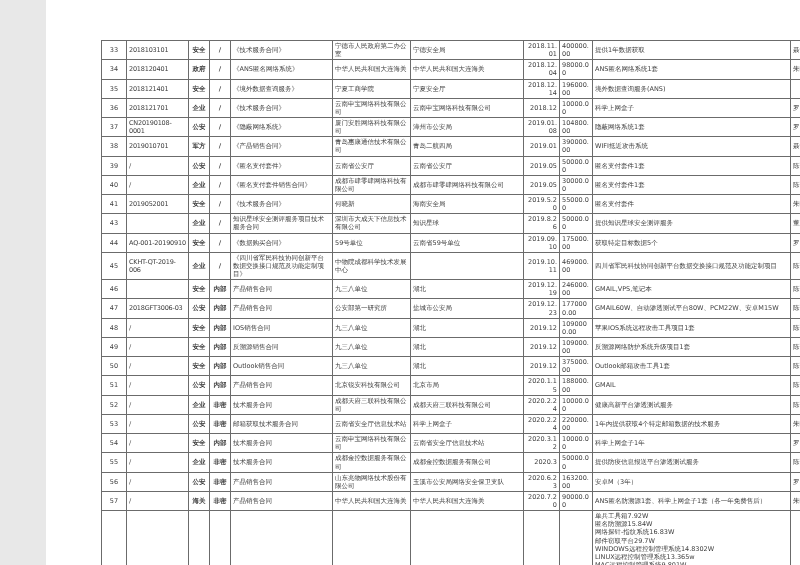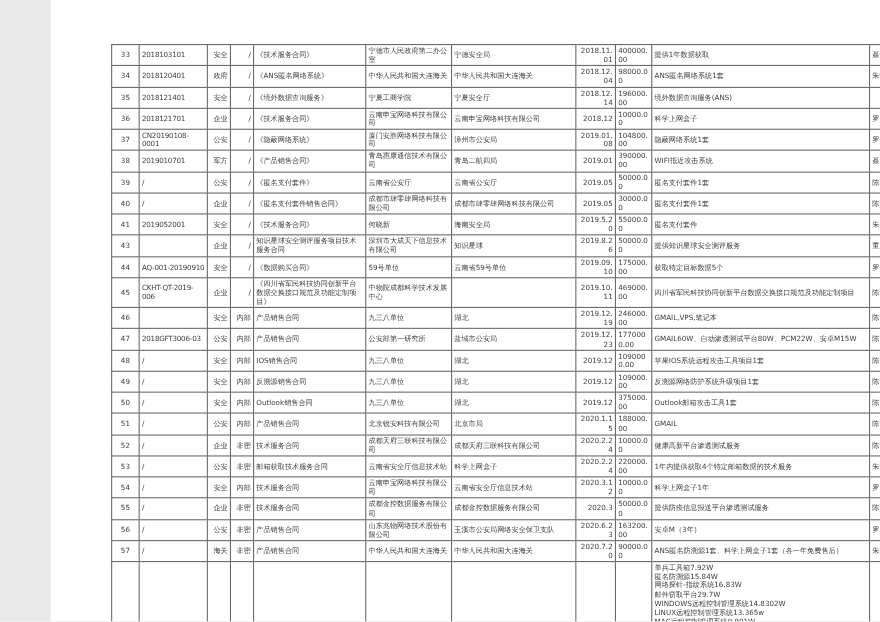--- a/index.html
+++ b/index.html
@@ -24,21 +24,21 @@
     color: #3d3d3d;
   }
   table.contracts td {
     border: 1px solid #6b6b6b;
     padding: 1px 2px;
     vertical-align: middle;
     word-wrap: break-word;
     overflow: hidden;
   }
   td.col-num { text-align: center; }
-  td.col-category, td.col-level { text-align: right; }
+  td.col-category, td.col-level { text-align: center; font-weight: bold; }
   td.col-id { letter-spacing: -0.2px; }
   td.col-date { padding-left: 1px; text-align: right; }
   td.col-description { white-space: pre-line; }
 </style>
 </head>
 <body>
 
 <div class="page">
   <table class="contracts">
     <colgroup>

